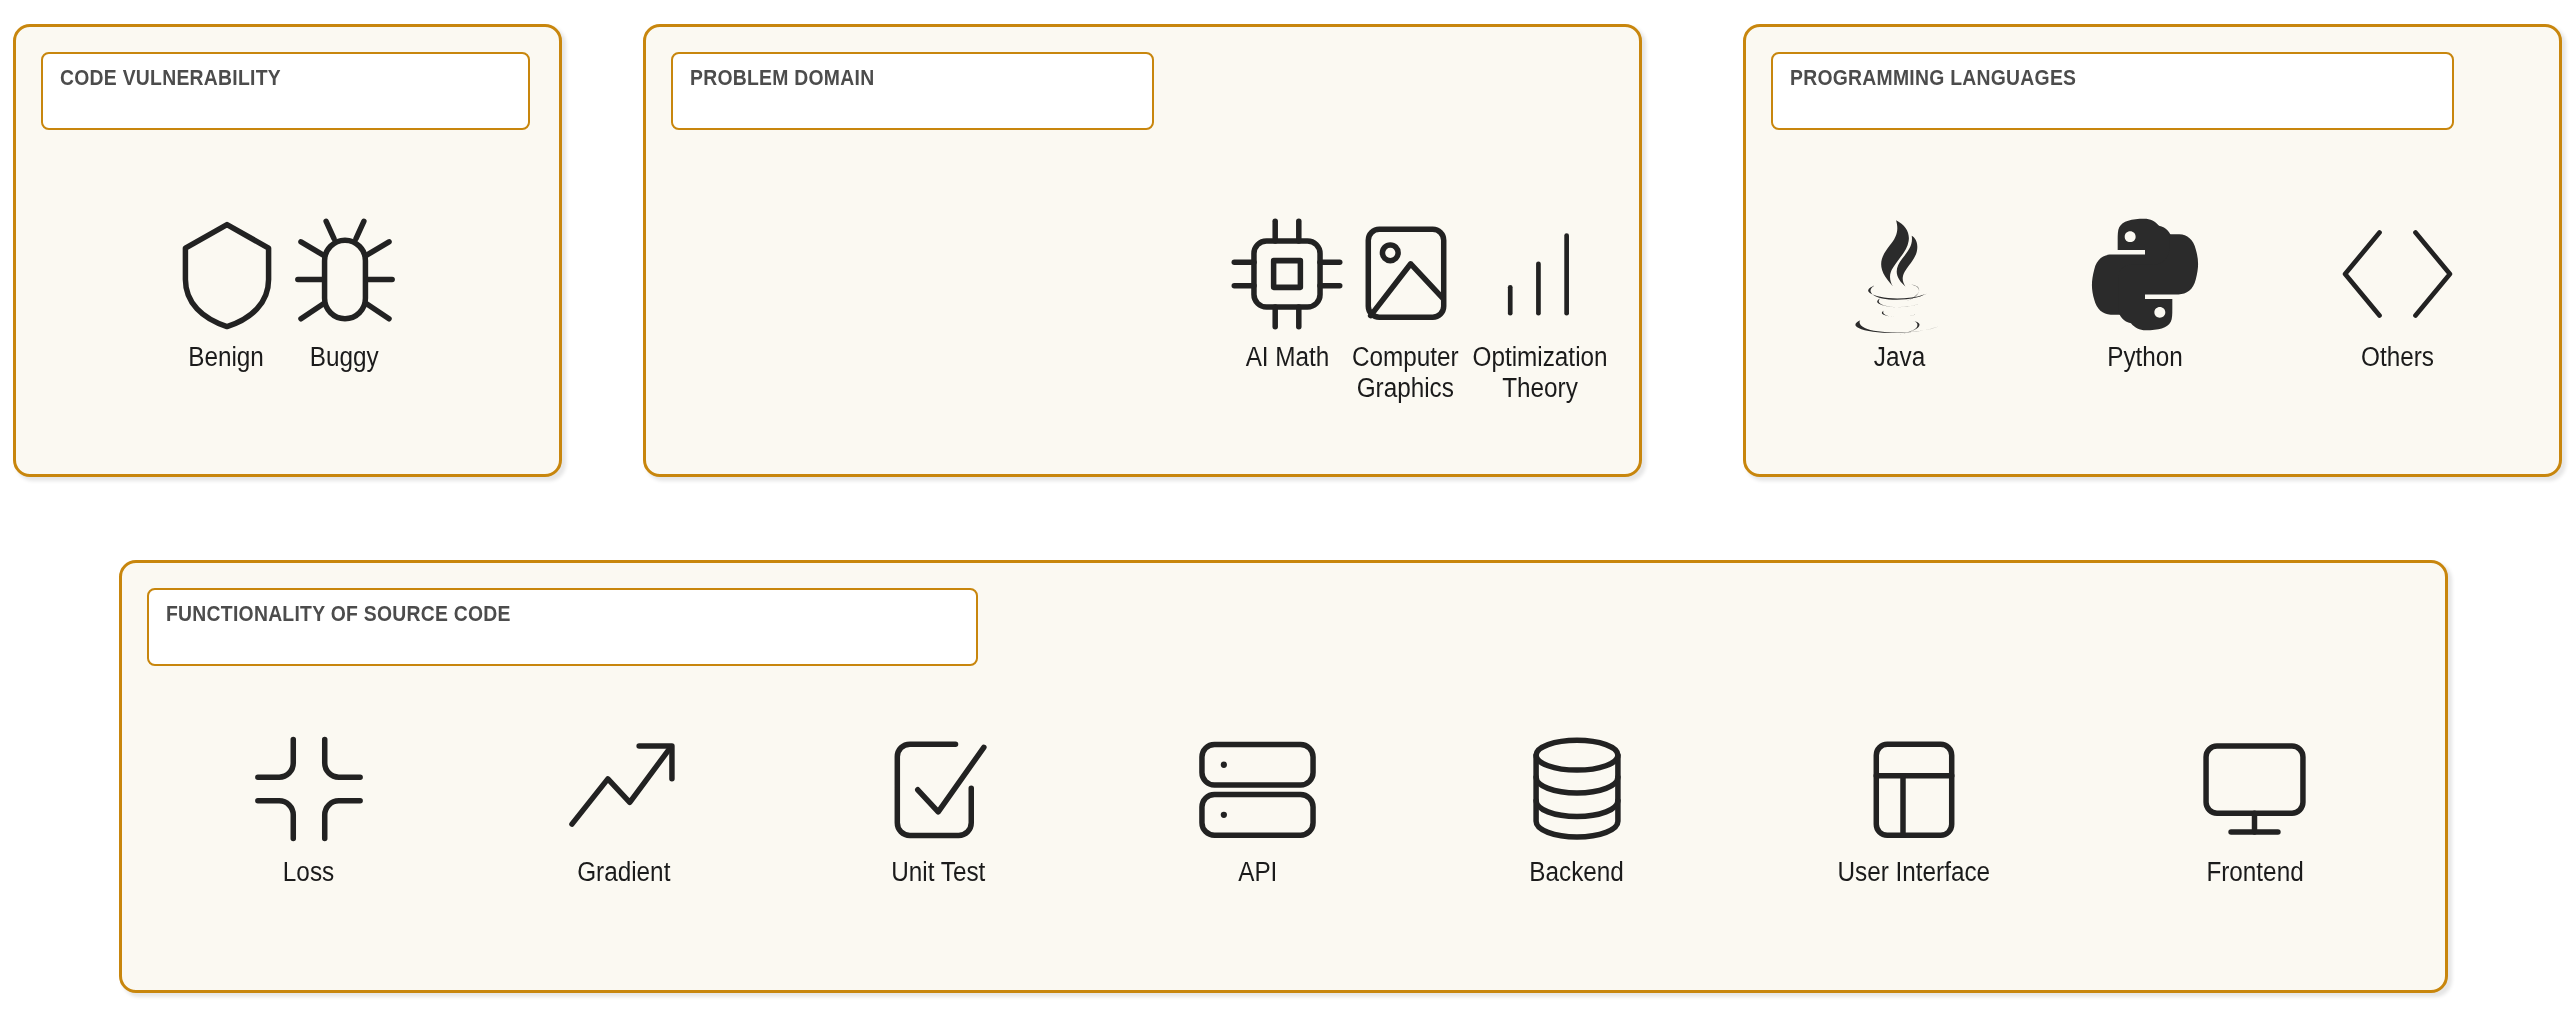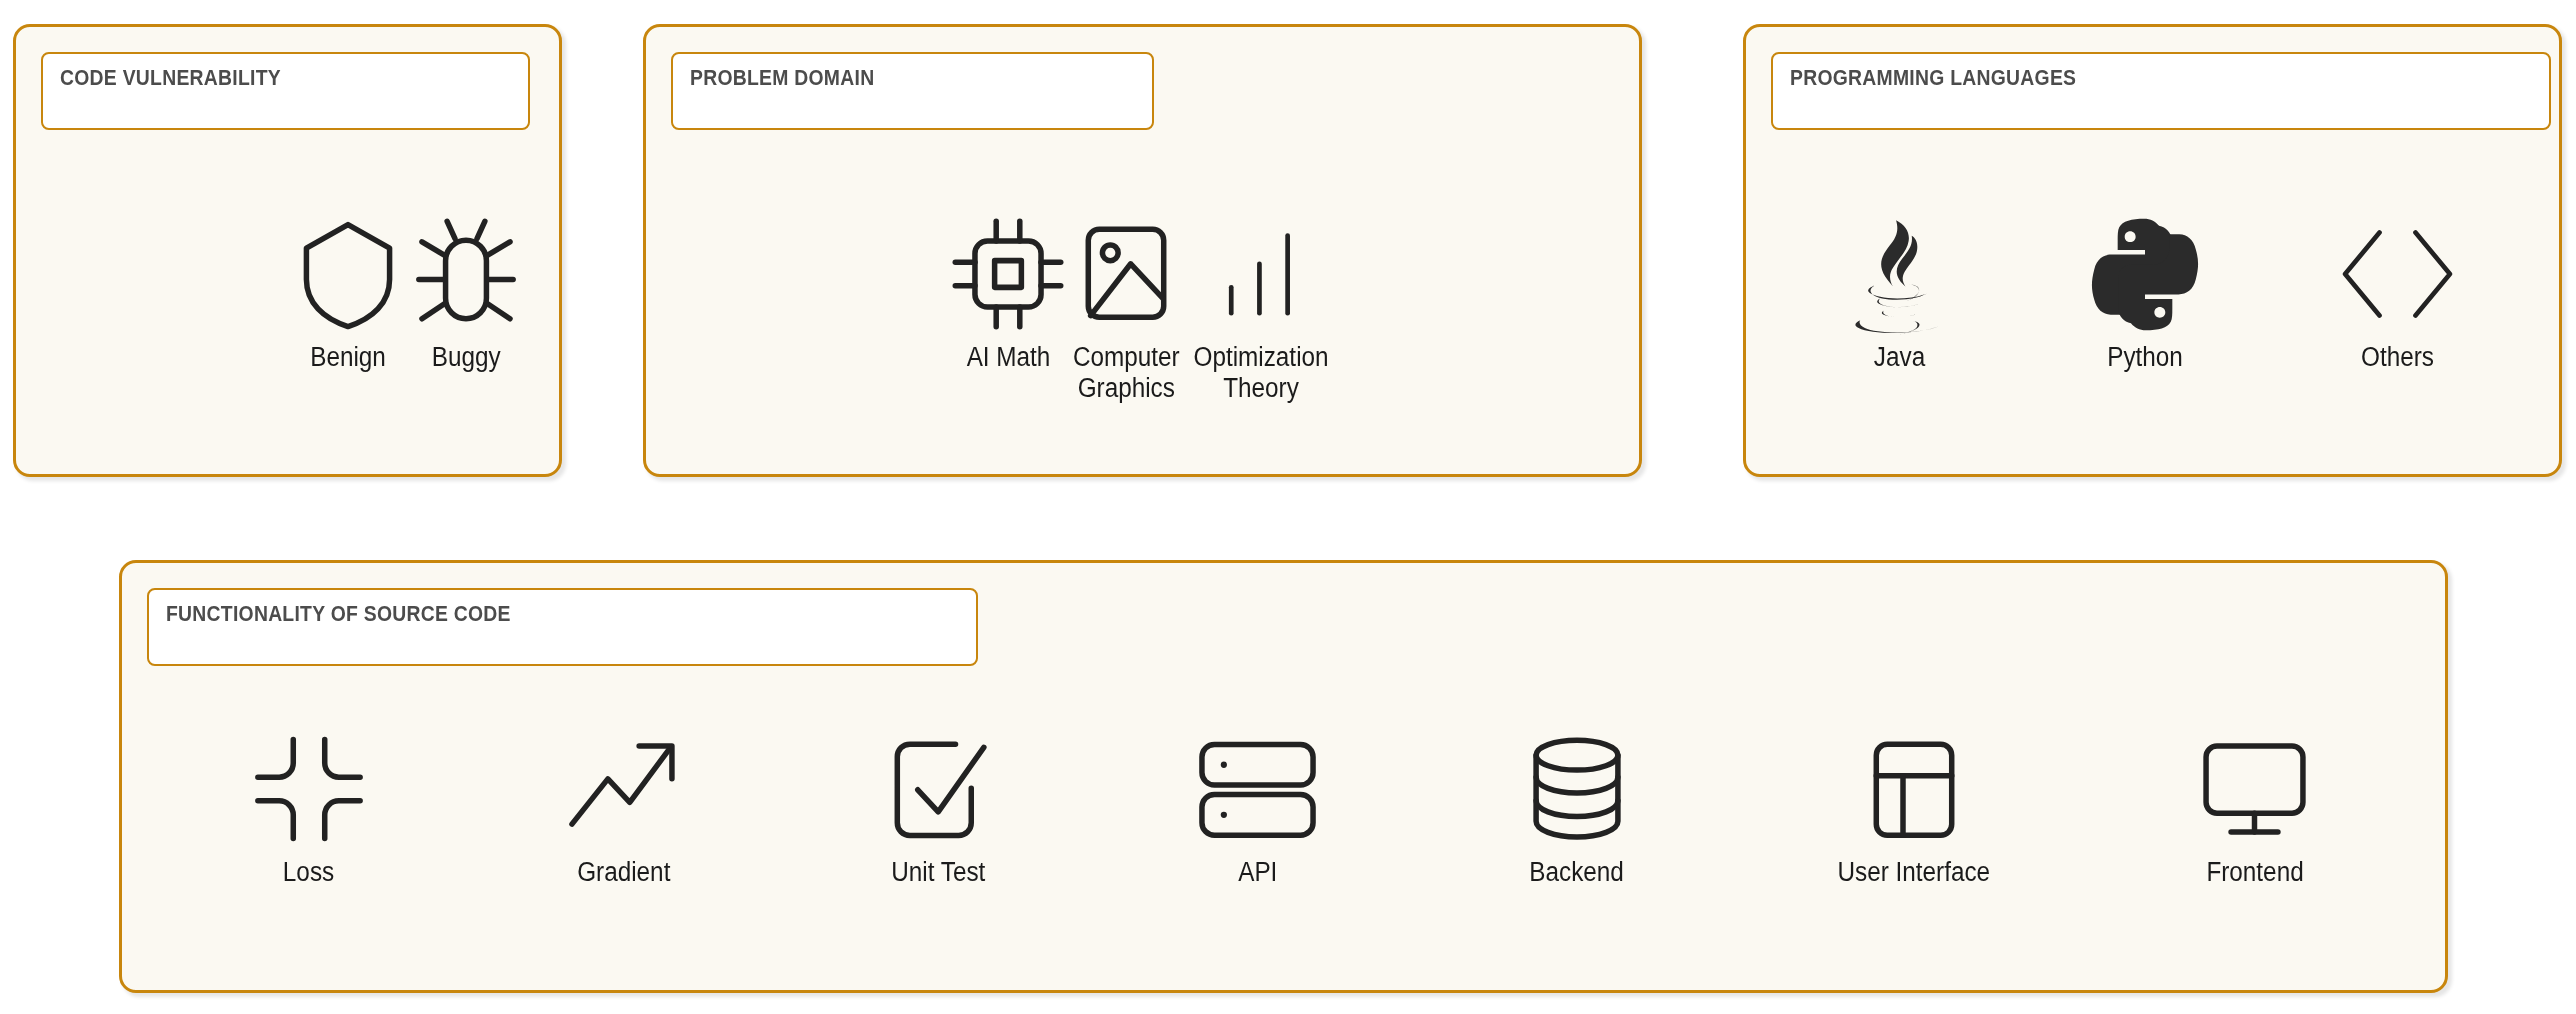--- a/index.html
+++ b/index.html
@@ -87,25 +87,25 @@
   }
 
   
   #card-vuln      { left: 13px;   top: 23.5px;  width: 549px;  height: 453px; }
   #card-domain    { left: 643px;  top: 23.5px;  width: 999px; height: 453px; }
   #card-lang      { left: 1743px; top: 23.5px;  width: 819px; height: 453px; }
   #card-func      { left: 119px;  top: 560px; width: 2329px; height: 433px; }
 
   #card-vuln   .card-header { width: 489px; }
   #card-domain .card-header { width: 483px; padding-left: 12px; }
-  #card-lang   .card-header { width: 780px; }
+  #card-lang   .card-header { width: 683px; }
   #card-func   .card-header { width: 831px; }
 
-  #card-vuln   .items { left: 0; top: 187px; width: 100%; justify-content: flex-end; padding: 0 38px; gap: 12px; }
-  #card-domain .items { left: 0; top: 187px; width: 100%; justify-content: center; padding: 0 36px; }
+  #card-vuln   .items { left: 0; top: 187px; width: 100%; justify-content: center; padding: 0 38px; gap: 12px; }
+  #card-domain .items { left: 12px; top: 187px; width: 100%; justify-content: flex-end; padding: 0 36px; }
   #card-lang   .items { left: 0; top: 187px; width: 100%; justify-content: space-around; padding: 0 31px; }
   #card-func   .items { left: 0; top: 165px; width: 100%; justify-content: space-around; padding: 0 31px; align-items: flex-end; }
 
   .stroke-icon {
     fill: none;
     stroke: #222222;
     stroke-width: 7;
     stroke-linecap: round;
     stroke-linejoin: round;
   }

